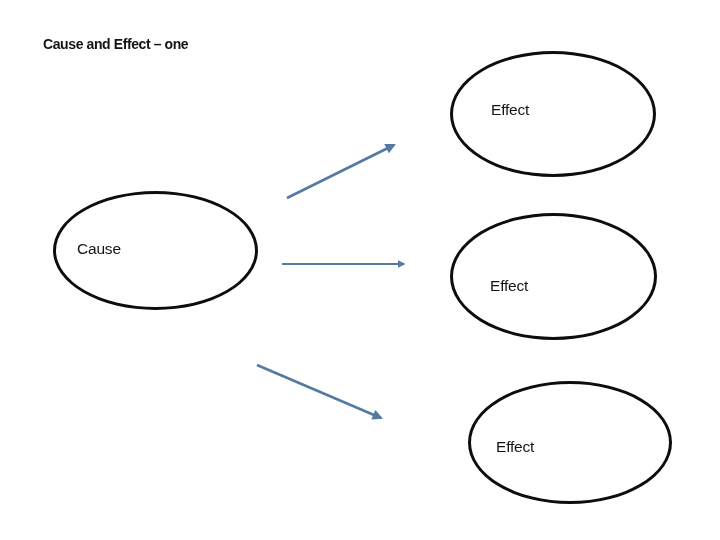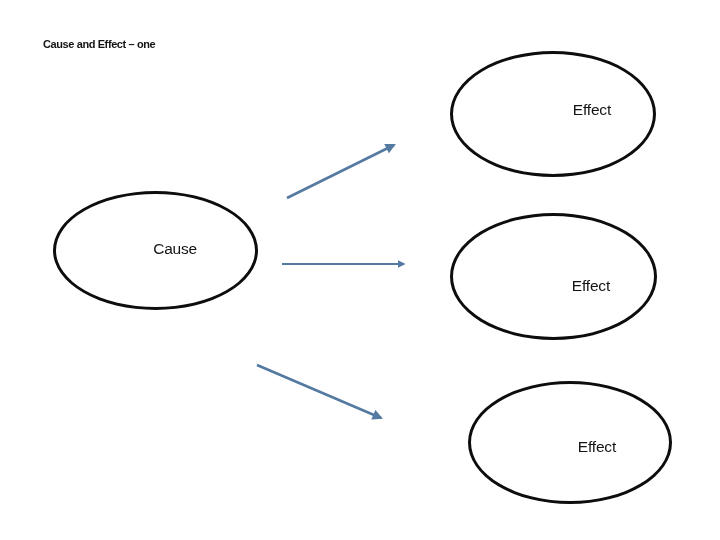--- a/index.html
+++ b/index.html
@@ -12,21 +12,21 @@
     width: 720px;
     height: 540px;
     background: #ffffff;
     overflow: hidden;
     font-family: "Liberation Sans", "DejaVu Sans", sans-serif;
   }
   .slide-title {
     position: absolute;
     left: 43px;
     top: 33px;
-    font-size: 11px;
+    font-size: 14px;
     font-weight: bold;
     letter-spacing: -0.4px;
     line-height: 23px;
     color: #141414;
     white-space: nowrap;
   }
   .node.ellipse {
     position: absolute;
     box-sizing: border-box;
     border: 3px solid #0d0d0d;
@@ -35,21 +35,21 @@
   }
   .node.cause   { left: 53px;  top: 191px; width: 205px; height: 119px; }
   .node.effect1 { left: 450px; top: 51px;  width: 206px; height: 126px; }
   .node.effect2 { left: 450px; top: 213px; width: 207px; height: 127px; }
   .node.effect3 { left: 468px; top: 381px; width: 204px; height: 123px; }
   .node-label {
     position: absolute;
     width: 120px;
     height: 22px;
     line-height: 22px;
-    text-align: right;
+    text-align: left;
     font-size: 15.5px;
     font-weight: 400;
     letter-spacing: -0.2px;
     color: #141414;
     white-space: nowrap;
   }
   .cause-label   { left: 77px;  top: 238px; }
   .effect1-label { left: 491px; top: 99px;  }
   .effect2-label { left: 490px; top: 275px; }
   .effect3-label { left: 496px; top: 436px; }

